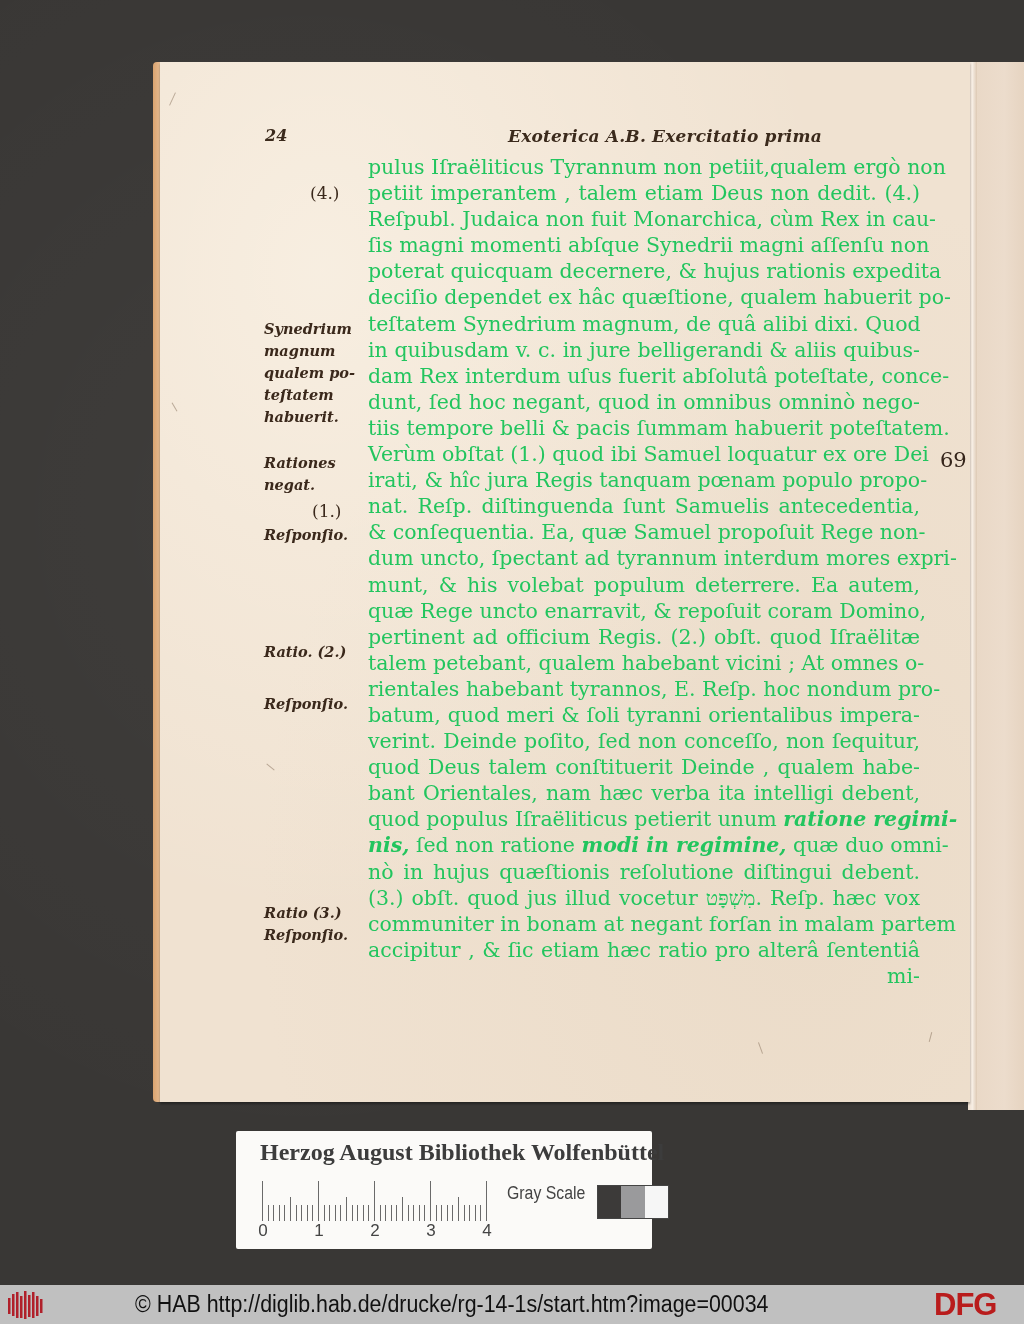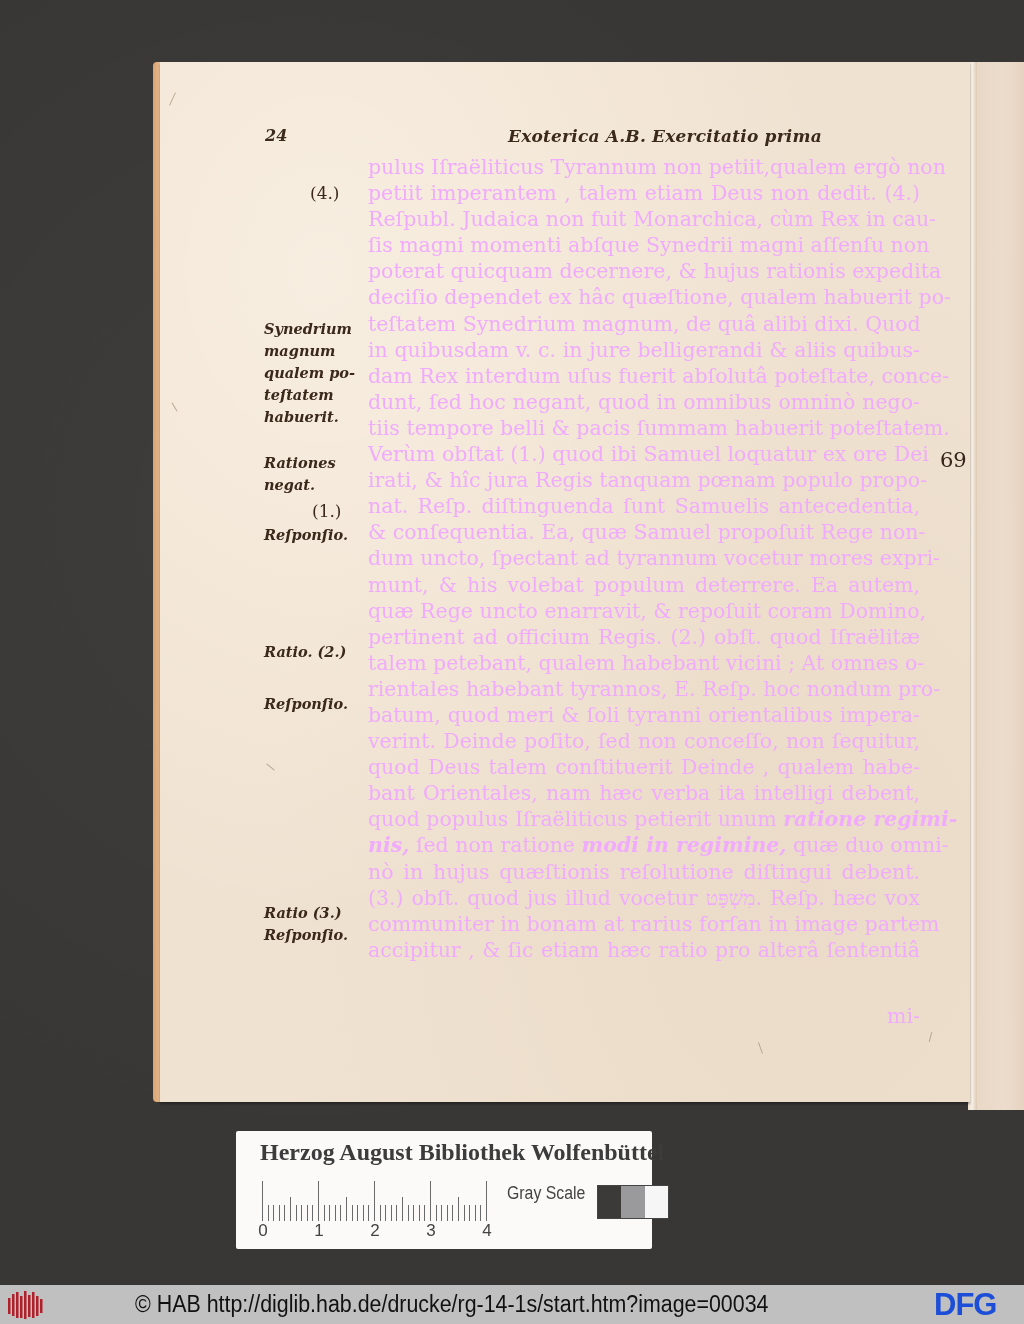--- a/index.html
+++ b/index.html
@@ -36,24 +36,24 @@
     box-shadow: 0 2px 2px rgba(0,0,0,0.35);
   }
   .running-head {
     position: absolute; left: 265px; top: 126px; width: 660px; height: 24px;
     color: #3b2a1c;
   }
   .page-num { position: absolute; left: 0; top: 0; font-size: 16px; font-style: italic; font-weight: bold; text-align: right; }
   .head-title { position: absolute; left: 243px; top: 0; font-size: 17px; font-style: italic; font-weight: bold; letter-spacing: 0.2px; }
   .body-text {
     position: absolute; left: 368px; top: 154px; width: 552px;
-    color: #f0abfc; font-size: 20.5px; line-height: 26.1px;
+    color: #22c55e; font-size: 20.5px; line-height: 26.1px;
   }
   .line { white-space: nowrap; height: 26.1px; text-align-last: justify; text-align: justify; display: block; }
-  .line.last { text-align-last: right; margin-top: 40px; }
+  .line.last { text-align-last: right; }
   .line i { font-weight: bold; }
   .margin-num {
     position: absolute; left: 940px; top: 448px; color: #34241a; font-size: 21px;
   }
   .margin-notes { position: absolute; left: 258px; top: 0; width: 104px; color: #3a281b; }
   .note { position: absolute; font-size: 14.5px; line-height: 22px; font-style: italic; font-weight: bold; white-space: nowrap; }
   .note.plain { font-style: normal; font-weight: normal; font-size: 17px; }
   .label-card {
     position: absolute; left: 236px; top: 1131px; width: 416px; height: 118px;
     background: #fbfaf8; border-radius: 2px;
@@ -73,21 +73,21 @@
     position: absolute; left: 0; top: 1285px; width: 1024px; height: 39px;
     background: #c0c0c0;
   }
   .hab-logo { position: absolute; left: 6px; top: 5px; width: 40px; height: 30px; }
   .footer-text {
     position: absolute; left: 135px; top: 6px; font-family: "Liberation Sans", sans-serif;
     font-size: 23px; color: #111; white-space: nowrap; transform: scaleX(0.93); transform-origin: left;
   }
   .dfg-logo {
     position: absolute; left: 934px; top: 2px; font-family: "Liberation Sans", sans-serif;
-    font-weight: bold; font-size: 31px; color: #1d4ed8; letter-spacing: -1px;
+    font-weight: bold; font-size: 31px; color: #b91c1c; letter-spacing: -1px;
   }
   .dust { position: absolute; background: #8a7560; opacity: 0.55; width: 1px; }
 </style>
 </head>
 <body>
 
 <div class="backdrop"></div>
 <div class="right-page"></div>
 <div class="right-gutter"></div>
 <div class="page-edge"></div>
@@ -113,35 +113,35 @@
   <span class="line">deciſio dependet ex hâc quæſtione, qualem habuerit po-</span>
   <span class="line">teſtatem Synedrium magnum, de quâ alibi dixi.    Quod</span>
   <span class="line">in quibusdam v. c. in jure belligerandi &amp; aliis quibus-</span>
   <span class="line">dam Rex interdum uſus fuerit abſolutâ poteſtate, conce-</span>
   <span class="line">dunt, ſed hoc negant, quod in omnibus omninò nego-</span>
   <span class="line">tiis tempore belli &amp; pacis ſummam habuerit poteſtatem.</span>
   <span class="line">Verùm obſtat (1.) quod ibi Samuel loquatur ex ore Dei</span>
   <span class="line">irati, &amp; hîc jura Regis tanquam pœnam populo propo-</span>
   <span class="line">nat.   Reſp. diſtinguenda ſunt Samuelis antecedentia,</span>
   <span class="line">&amp; conſequentia.   Ea, quæ Samuel propoſuit Rege non-</span>
-  <span class="line">dum uncto, ſpectant ad tyrannum vocetur mores expri-</span>
+  <span class="line">dum uncto, ſpectant ad tyrannum interdum mores expri-</span>
   <span class="line">munt, &amp; his volebat populum deterrere.    Ea autem,</span>
   <span class="line">quæ Rege uncto enarravit, &amp; repoſuit coram Domino,</span>
   <span class="line">pertinent ad officium Regis. (2.) obſt. quod Iſraëlitæ</span>
   <span class="line">talem petebant, qualem habebant vicini ; At omnes o-</span>
   <span class="line">rientales habebant tyrannos, E. Reſp. hoc nondum pro-</span>
   <span class="line">batum, quod meri &amp; ſoli tyranni orientalibus impera-</span>
   <span class="line">verint.   Deinde poſito, ſed non conceſſo, non ſequitur,</span>
   <span class="line">quod Deus talem conſtituerit Deinde , qualem habe-</span>
   <span class="line">bant Orientales,  nam hæc verba ita intelligi debent,</span>
   <span class="line"><span>quod populus Iſraëliticus petierit unum </span><i>ratione regimi-</i></span>
   <span class="line"><i>nis,</i><span> ſed non ratione </span><i>modi in regimine,</i><span> quæ duo omni-</span></span>
   <span class="line">nò in hujus quæſtionis reſolutione diſtingui debent.</span>
   <span class="line">(3.) obſt. quod jus illud vocetur מִשְׁפָּט.   Reſp. hæc vox</span>
-  <span class="line">communiter in bonam at rarius forſan in image partem</span>
+  <span class="line">communiter in bonam at negant forſan in malam partem</span>
   <span class="line">accipitur , &amp; ſic etiam hæc ratio pro alterâ ſententiâ</span>
   <span class="line last">mi-</span>
 </div>
 
 <span class="margin-num">69</span>
 
 <div class="margin-notes">
   <span class="note plain" style="left:52px;top:182px;">(4.)</span>
   <span class="note" style="left:6px;top:318px;">Synedrium</span>
   <span class="note" style="left:6px;top:340px;">magnum</span>

